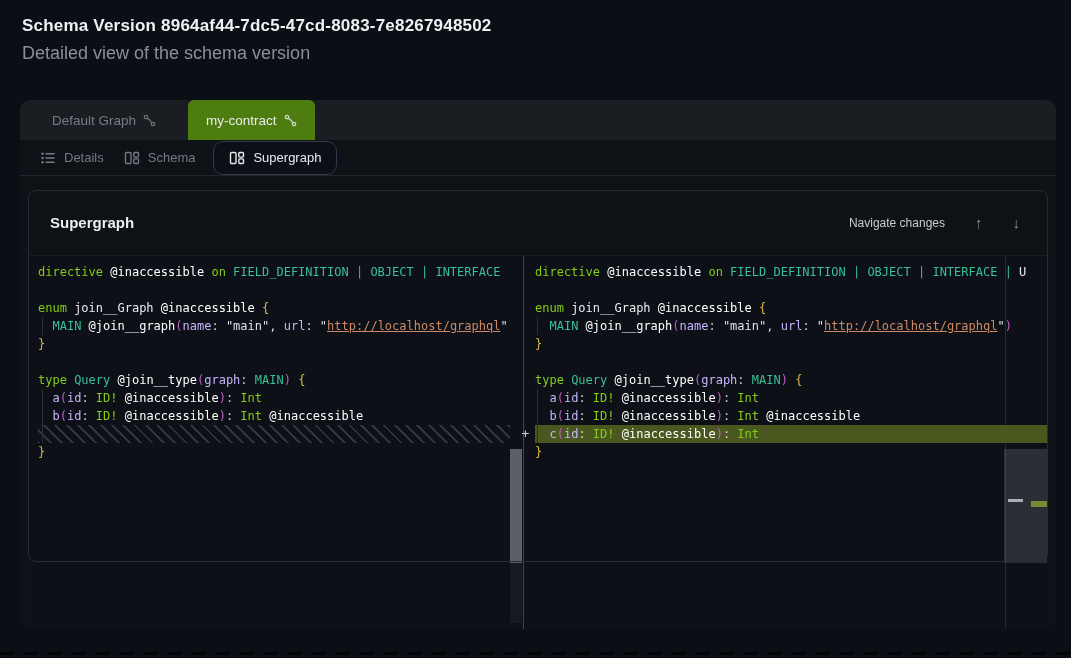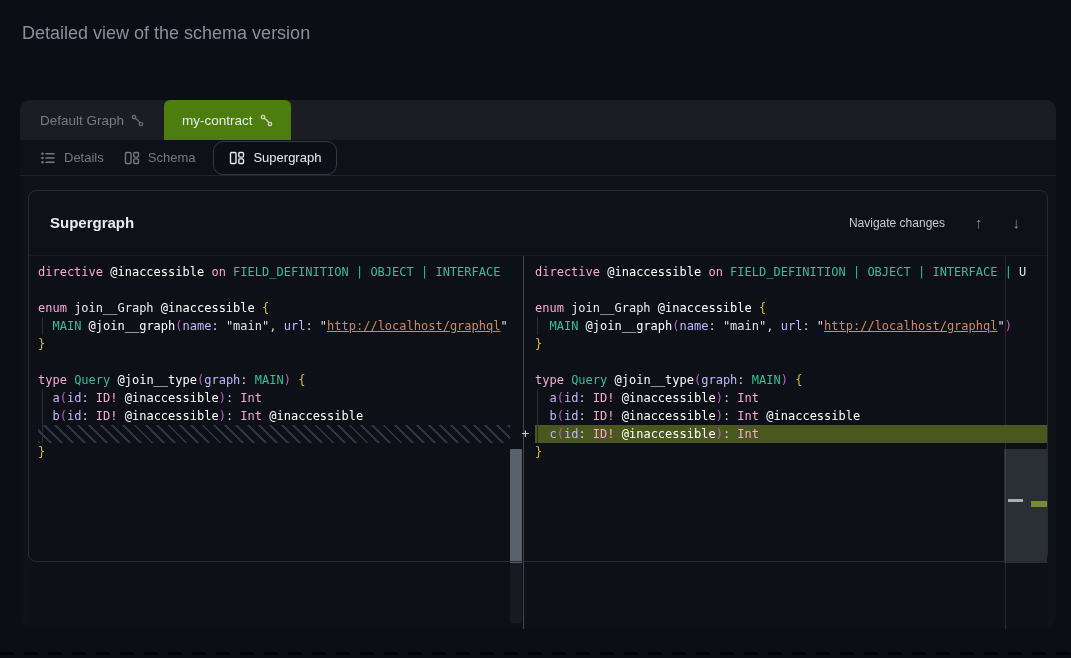--- a/index.html
+++ b/index.html
@@ -21,21 +21,21 @@
     position:absolute; left:20px; top:100px; width:1036px; height:528px;
     background:#0e1116; border-radius:10px;
   }
   .tabbar {
     position:absolute; left:0; top:0; width:100%; height:40px;
     background:#1a1d22; border-radius:10px 10px 0 0;
     display:flex; align-items:stretch;
   }
   .tab {
     display:flex; align-items:center; gap:7px; padding:0 20px;
-    font-size:13.5px; color:#767c85; cursor:pointer; white-space:nowrap;
+    font-size:13.5px; color:#767c85; cursor:pointer; white-space:nowrap;margin-left:12px;
   }
   .tab.active {
     background:#4d7c0f; color:#e8ebee; border-radius:6px 6px 0 0; padding:0 18px;
   }
   .tab .ic { display:flex; opacity:.85; }
 
   .subtabs {
     position:absolute; left:0; top:40px; width:100%; height:36px;
     display:flex; align-items:center; gap:16px; padding-left:18px;
     border-bottom:1px solid #20242c;
@@ -75,21 +75,21 @@
     font-family:"DejaVu Sans Mono", monospace; font-size:12px; line-height:18px;
     white-space:pre;
   }
   .pane-left  { left:0;   width:481px; padding:7px 0 0 9px; }
   .pane-right { left:504px; width:514px; padding:7px 0 0 2px; }
   .cl { height:18px; }
   .cl.added { background:#4a581f; }
   .cl.hatch {
     background:repeating-linear-gradient(45deg,#2e3540 0 2px,transparent 2px 8px);
   }
-  .t-kw    { color:#f9a8d4; }
+  .t-kw    { color:#84cc16; }
   .t-dir   { color:#ffffff; }
   .t-type  { color:#3abf97; }
   .t-tname { color:#e8ecef; font-weight:normal; }
   .t-name  { color:#c4b5fd; font-weight:normal; }
   .t-punct { color:#ced4db; }
   .t-paren { color:#bf5fc4; }
   .t-brace { color:#d9b84c; }
   .t-str   { color:#dee3e9; }
   .t-url   { color:#cd8a64; text-decoration:underline; }
   .t-plain { color:#e6e9ec; }
@@ -111,20 +111,21 @@
   .bottom-dashes {
     position:absolute; left:0; bottom:3px; width:100%; height:3px;
     background:repeating-linear-gradient(90deg, rgba(0,0,0,0.7) 0 14px, transparent 14px 24px);
   }
   svg { display:block; }
 </style>
 </head>
 <body>
 
 <div class="hdr">
+  <div class="hdr-title">Schema Version 8964af44-7dc5-47cd-8083-7e8267948502</div>
   <div class="hdr-sub">Detailed view of the schema version</div>
 </div>
 
 <div class="card">
 
   <div class="tabbar">
     <div class="tab">
       <span>Default Graph</span>
       <span class="ic">
         <svg width="13" height="13" viewBox="0 0 13 13" fill="none" stroke="currentColor" stroke-width="1.3">

